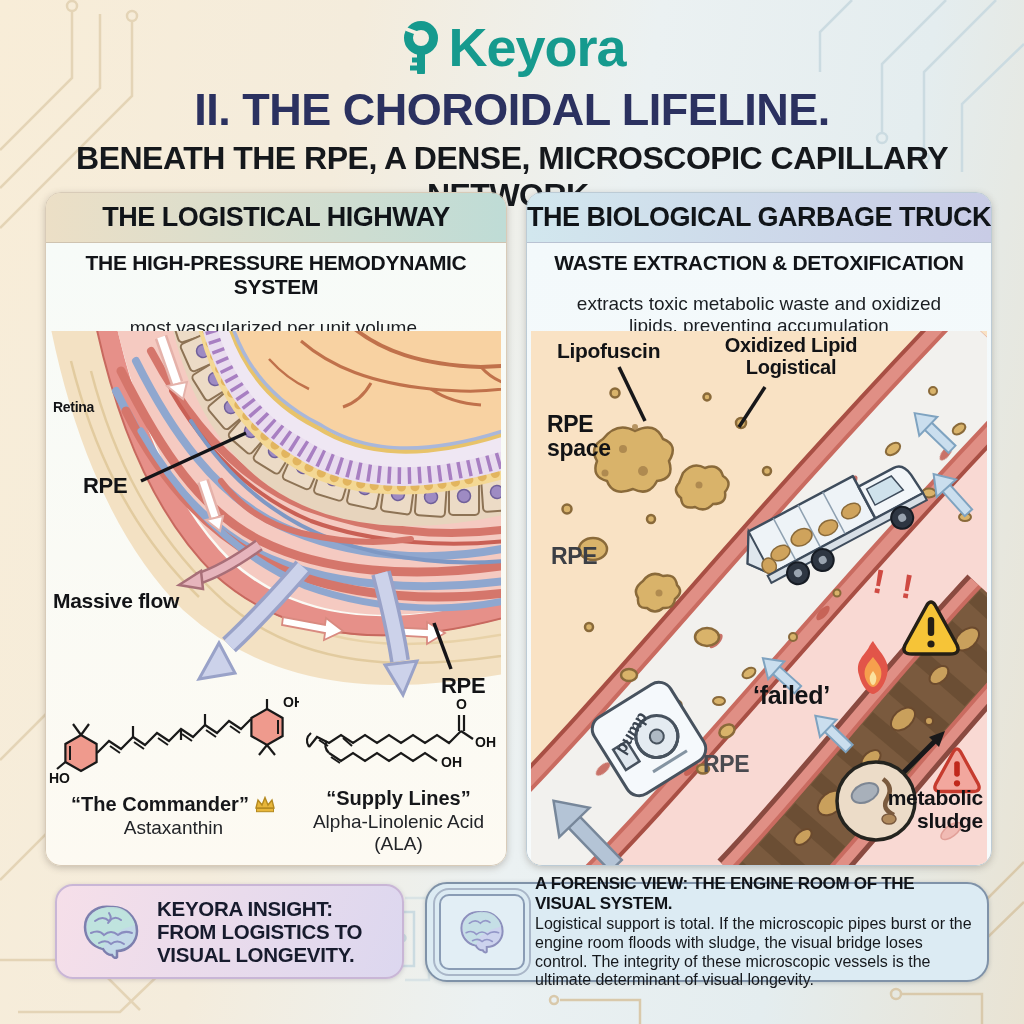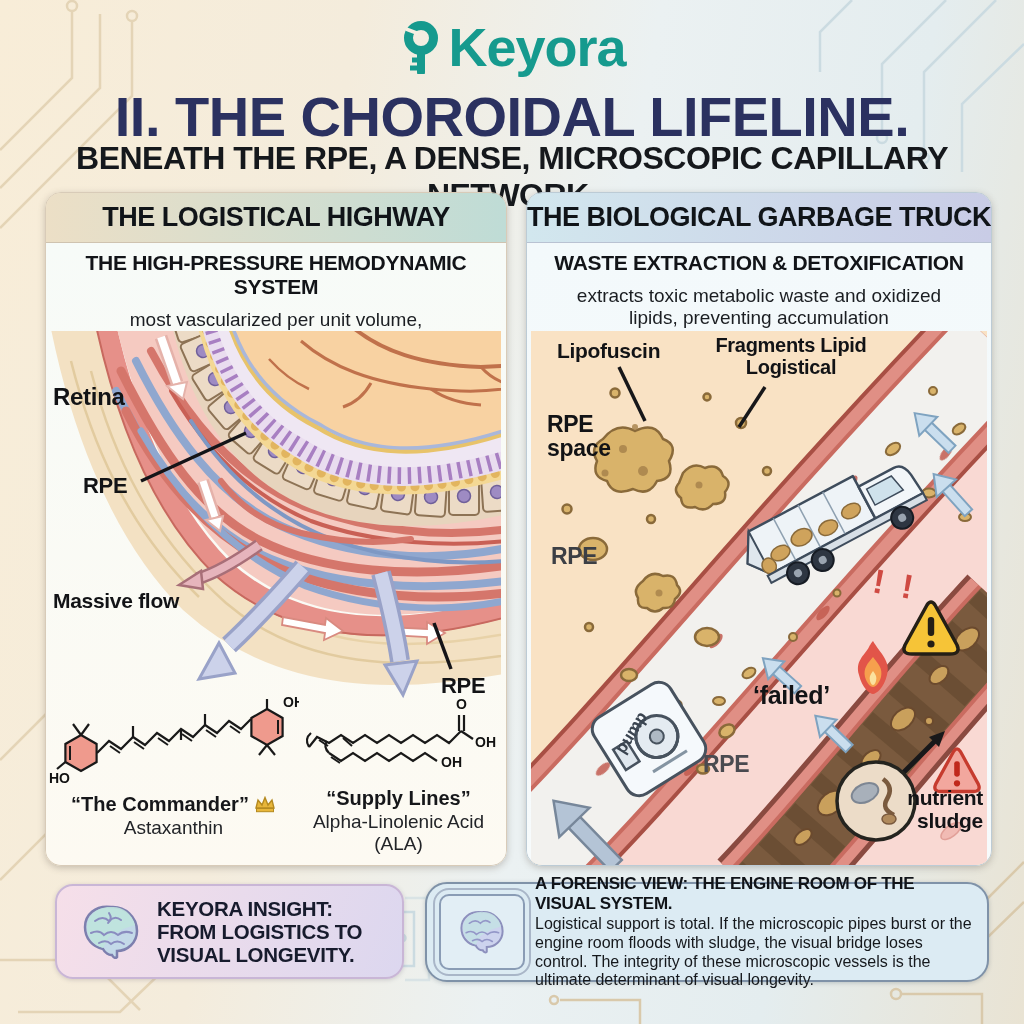--- a/index.html
+++ b/index.html
@@ -6,39 +6,39 @@
   body{font-family:"Liberation Sans",sans-serif;background:#ddd;}
   .poster{position:relative;width:1024px;height:1024px;overflow:hidden;
     background:linear-gradient(100deg,#f8edd8 0%,#f4ecdc 30%,#ebf1f2 55%,#e4edef 78%,#e9e3d3 100%);}
   svg{display:block;}
   .abs{position:absolute;}
 
   
   .logo-row{position:absolute;top:16px;left:0;width:100%;display:flex;justify-content:center;align-items:center;gap:4px;}
   .logo-text{font-size:54px;font-weight:800;color:#169a8e;letter-spacing:-1px;}
   .main-title{position:absolute;top:84px;left:0;width:100%;text-align:center;
-    font-size:56px;font-weight:800;color:#2b3160;letter-spacing:-0.5px;}
+    font-size:45px;font-weight:800;color:#2b3160;letter-spacing:-0.5px;}
   .subtitle{position:absolute;top:140px;left:0;width:100%;text-align:center;
     font-size:32px;font-weight:700;color:#15181c;letter-spacing:-0.5px;}
 
   
   .panel{position:absolute;top:192px;height:672px;border-radius:16px;overflow:hidden;
     box-shadow:0 2px 7px rgba(90,80,70,.3);}
   .panel-left{left:45px;width:460px;border:1px solid #d8cbb8;}
   .panel-right{left:526px;width:464px;border:1px solid #bccbd5;}
   .panel-header{height:49px;display:flex;align-items:center;justify-content:center;
     font-size:27px;font-weight:800;color:#101418;letter-spacing:-0.5px;}
   .panel-left .panel-header{background:linear-gradient(90deg,#ecdfc6,#bfdcd6);border-bottom:1px solid #cfc3b0;}
   .panel-right .panel-header{background:linear-gradient(90deg,#d2e7ee,#c9cce6);border-bottom:1px solid #b9c2d2;}
   .panel-body{position:relative;height:623px;}
   .panel-left .panel-body{background:linear-gradient(180deg,#f7fbf8,#fdfaf2);}
   .panel-right .panel-body{background:linear-gradient(180deg,#f3f9fb,#f7fbfc);}
   .panel-sub{position:absolute;top:8px;left:0;width:100%;text-align:center;}
   .panel-sub .sub-bold{font-size:21px;font-weight:800;color:#121418;letter-spacing:-0.3px;}
-  .panel-sub .sub-desc{font-size:19px;color:#1b1e22;line-height:1.16;margin-top:10px;}
+  .panel-sub .sub-desc{font-size:19px;color:#1b1e22;line-height:1.16;margin-top:18px;}
 
   .illus{position:absolute;overflow:hidden;}
   .illus-left{top:88px;left:5px;width:450px;height:402px;}
   .illus-right{top:88px;left:4px;width:456px;height:536px;}
 
   .lbl{position:absolute;font-weight:800;color:#121316;letter-spacing:-0.3px;white-space:nowrap;}
 
   
   .molecules{position:absolute;top:448px;left:0;width:100%;display:flex;}
   .mol-fig{text-align:center;}
@@ -250,21 +250,21 @@
           <path d="M 252 236 Q 212 282 178 314" fill="none" stroke="#99a2c8" stroke-width="20"></path>
           <path d="M 252 236 Q 212 282 178 314" fill="none" stroke="#ccd2ea" stroke-width="13"></path>
           <path d="M 148 348 l 36 -6 l -16 -30 z" fill="#ccd2ea" stroke="#99a2c8" stroke-width="3"></path>
           <path d="M 330 242 Q 344 296 349 330" fill="none" stroke="#99a2c8" stroke-width="20"></path>
           <path d="M 330 242 Q 344 296 349 330" fill="none" stroke="#ccd2ea" stroke-width="13"></path>
           <path d="M 352 364 l 14 -34 l -32 4 z" fill="#ccd2ea" stroke="#99a2c8" stroke-width="3"></path>
 
           <line x1="90" y1="150" x2="195" y2="102" stroke="#141418" stroke-width="3.5"></line>
           <line x1="400" y1="338" x2="383" y2="292" stroke="#141418" stroke-width="3.5"></line>
         </svg>
-        <div class="lbl" style="left:2px;top:52px;font-size:24px;">Retina</div>
+        <div class="lbl" style="left:2px;top:68px;font-size:14px;">Retina</div>
         <div class="lbl" style="left:32px;top:142px;font-size:22px;">RPE</div>
         <div class="lbl" style="left:2px;top:258px;font-size:21px;">Massive flow</div>
         <div class="lbl" style="left:390px;top:342px;font-size:22px;">RPE</div>
       </div>
 
       <div class="molecules">
         <div class="mol-fig m-left">
           <svg width="250" height="102" viewBox="0 0 250 102" style="margin:0 auto;">
             <polygon points="32,44 47.6,53 47.6,71 32,80 16.4,71 16.4,53" fill="#ef9a8d" stroke="#191919" stroke-width="2.2"></polygon>
             <line x1="21" y1="55" x2="21" y2="69" stroke="#191919" stroke-width="2"></line>
@@ -506,32 +506,32 @@
             <ellipse cx="334" cy="462" rx="14" ry="9" fill="#a8b0ba" transform="rotate(-24 334 462)" stroke="#7d8693" stroke-width="2"></ellipse>
             <path d="M 352 448 q 11 8 4 20 q -6 10 7 16" fill="none" stroke="#7a5a3e" stroke-width="4.5"></path>
             <ellipse cx="358" cy="488" rx="7" ry="5" fill="#b08a5c" stroke="#7a5a3e" stroke-width="1.5"></ellipse>
           </g>
 
           <line x1="88" y1="36" x2="114" y2="90" stroke="#17171a" stroke-width="3.5"></line>
           <line x1="234" y1="56" x2="208" y2="96" stroke="#17171a" stroke-width="3.5"></line>
         </svg>
         <div class="lbl" style="left:26px;top:8px;font-size:21px;">Lipofuscin</div>
         <div class="lbl" style="left:182px;top:4px;font-size:20px;text-align:center;width:156px;line-height:1.08;">
-          <span>Fragments Lipid</span><br><span>Logistical</span>
+          <span>Oxidized Lipid</span><br><span>Logistical</span>
         </div>
         <div class="lbl" style="left:16px;top:82px;font-size:23px;line-height:1.04;">
           <span>RPE</span><br><span>space</span>
         </div>
         <div class="lbl" style="left:20px;top:212px;font-size:23px;font-weight:700;color:#3c3f45;">RPE</div>
         <div class="lbl" style="left:78px;top:392px;font-size:17px;color:#3a4450;transform:rotate(-58deg);">pump</div>
         <div class="lbl" style="left:342px;top:234px;font-size:34px;color:#cf4a42;letter-spacing:4px;transform:rotate(10deg);">! !</div>
         <div class="lbl" style="left:222px;top:350px;font-size:25px;">‘failed’</div>
         <div class="lbl" style="left:172px;top:420px;font-size:23px;font-weight:700;color:#4a4a50;">RPE</div>
         <div class="lbl" style="left:346px;top:456px;font-size:21px;width:106px;text-align:right;line-height:1.08;white-space:normal;">
-          <span>nutrient</span><br><span>sludge</span>
+          <span>metabolic</span><br><span>sludge</span>
         </div>
       </div>
     </div>
   </div>
 
   <div class="insight-box">
     <span style="margin-left:22px;flex:none;">
       <svg width="64" height="58" viewBox="0 0 64 58">
         <path d="M 32 4 C 16 2 6 12 6 24 C 6 36 14 44 24 46 C 26 50 30 52 32 52 L 33 52 C 34 54 36 56 38 54 L 38 48 C 48 48 58 40 58 28 C 58 14 46 3 32 4 Z" fill="#c3d9e8" stroke="#7d7fae" stroke-width="2.5"></path>
         <path d="M 32 4 C 20 3 8 12 8 24 C 8 34 14 42 24 45 L 30 34 L 44 26 L 56 22 C 53 10 43 3 32 4 Z" fill="#bfe3dd" stroke="none" opacity="0.9"></path>

